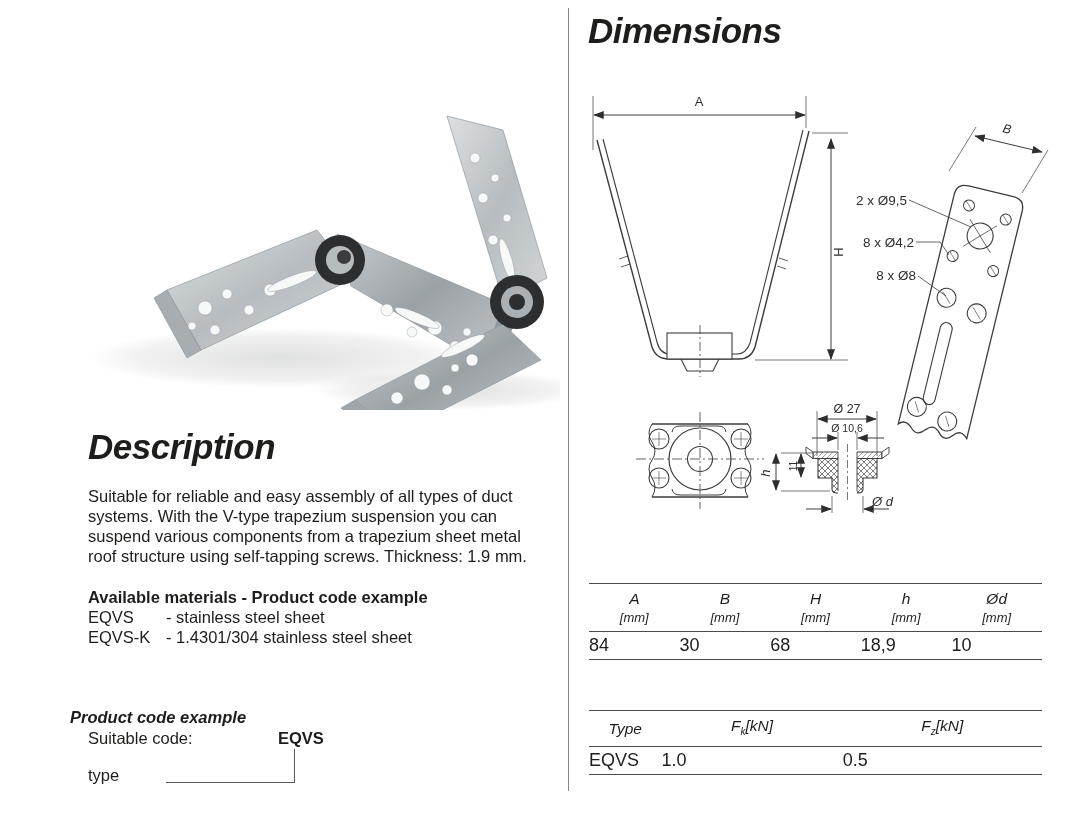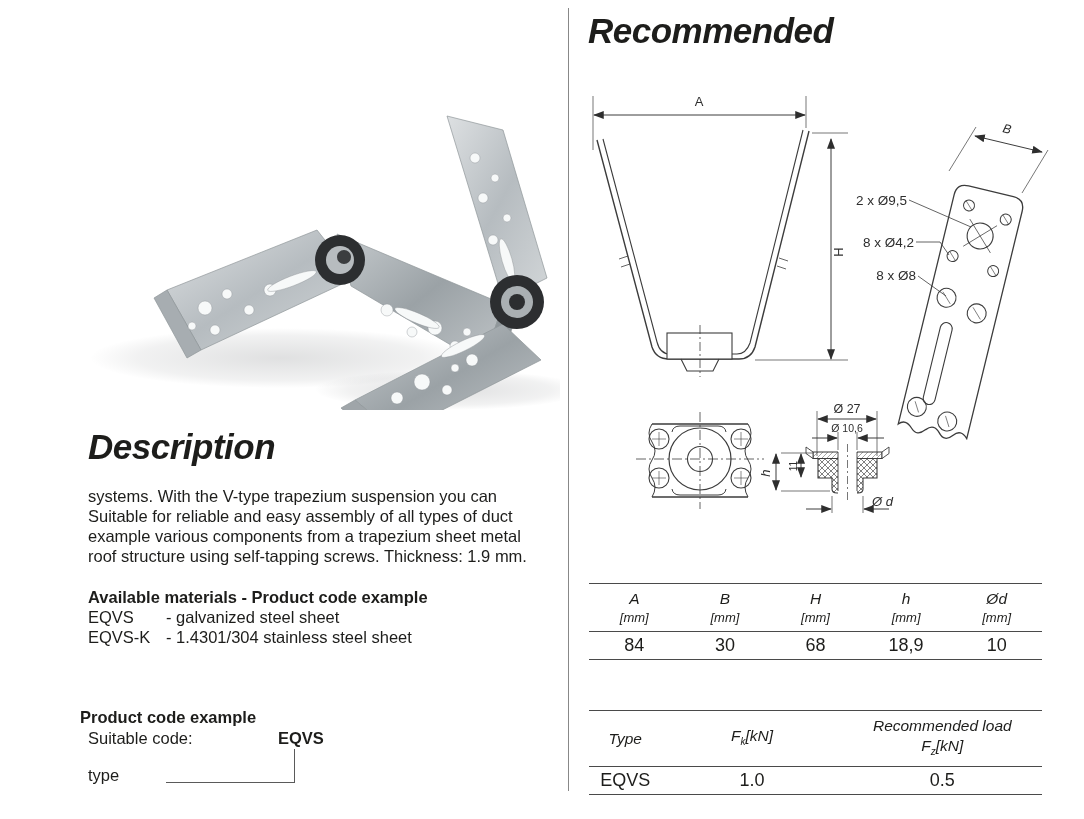--- a/index.html
+++ b/index.html
@@ -10,21 +10,21 @@
       letter-spacing:-0.5px;white-space:nowrap;}
   .body-line{font-size:16.5px;line-height:20px;white-space:nowrap;}
   .b{font-weight:700;}
   .divider{width:1px;background:#888;}
   .mat-row{display:grid;grid-template-columns:78px auto;font-size:16.5px;line-height:20px;white-space:nowrap;}
   .connector{border-right:1px solid #5a5a5a;border-bottom:1px solid #5a5a5a;}
   
   .tbl{border-top:1px solid #4a4a4a;border-bottom:1px solid #4a4a4a;}
   .hdr{display:grid;align-items:center;text-align:center;font-style:italic;
        border-bottom:1px solid #4a4a4a;padding:5px 0 4px;}
-  .vals{display:grid;text-align:center;font-size:18px;line-height:20px;padding:3px 0 4px;}
+  .vals{display:grid;text-align:left;font-size:18px;line-height:20px;padding:3px 0 4px;}
   .t1 .hdr,.t1 .vals{grid-template-columns:repeat(5,1fr);}
   .t2 .hdr,.t2 .vals{grid-template-columns:16% 40% 44%;}
   .sym{font-size:15.5px;line-height:19px;}
   .unit{font-size:13px;line-height:19px;}
   .lt-title{font-size:15.5px;line-height:20px;}
   .lt-f{font-size:15.5px;line-height:20px;}
   .lt-f sub{font-size:10px;}
   .lt-f .u{}
   svg{display:block;font-family:"Liberation Sans",sans-serif;}
   svg text{fill:#2e2e2e;}
@@ -104,47 +104,47 @@
       </g>
       <circle cx="462" cy="264" r="27" fill="#2c2e30" stroke="none"></circle>
       <circle cx="462" cy="264" r="16" fill="#aab0b3" stroke="none"></circle>
       <circle cx="462" cy="264" r="8" fill="#2c2e30" stroke="none"></circle>
     </g>
   </svg>
 
   <div class="abs h1" style="left:88px;top:428px;text-align:right;">Description</div>
 
   <div class="abs" style="left:88px;top:486px;">
+    <div class="body-line">Suitable for reliable and easy assembly of all types of duct</div>
     <div class="body-line">systems. With the V-type trapezium suspension you can</div>
-    <div class="body-line">Suitable for reliable and easy assembly of all types of duct</div>
-    <div class="body-line">example various components from a trapezium sheet metal</div>
+    <div class="body-line">suspend various components from a trapezium sheet metal</div>
     <div class="body-line">roof structure using self-tapping screws. Thickness: 1.9 mm.</div>
   </div>
 
   <div class="abs body-line b" style="left:88px;top:587px;">Available materials - Product code example</div>
   <div class="abs" style="left:88px;top:607px;">
     <div class="mat-row">
       <span>EQVS</span>
-      <span>- galvanized steel sheet</span>
+      <span>- stainless steel sheet</span>
     </div>
     <div class="mat-row">
       <span>EQVS-K</span>
       <span>- 1.4301/304 stainless steel sheet</span>
     </div>
   </div>
 
-  <div class="abs body-line b" style="left:80px;top:707px;">Product code example</div>
+  <div class="abs body-line b" style="left:70px;top:707px;font-style:italic;">Product code example</div>
   <div class="abs body-line" style="left:88px;top:728px;width:400px;">
     <span>Suitable code:</span>
     <span class="b abs" style="left:190px;top:0;">EQVS</span>
   </div>
   <div class="abs body-line" style="left:88px;top:765px;">type</div>
   <div class="abs connector" style="left:166px;top:749px;width:128px;height:33px;"></div>
 
-  <div class="abs h1" style="left:588px;top:12px;">Recommended</div>
+  <div class="abs h1" style="left:588px;top:12px;">Dimensions</div>
 
   <svg class="abs" style="left:585px;top:85px;" width="499" height="478" viewBox="585 85 499 478">
     <defs>
       <marker id="arr" viewBox="0 0 12 9" refX="11" refY="4.5" markerWidth="11" markerHeight="8" orient="auto-start-reverse">
           <path d="M0,0 L12,4.5 L0,9 Z" fill="#2e2e2e"></path>
         </marker>
       <pattern id="xh" width="6" height="6" patternUnits="userSpaceOnUse">
         <path d="M0,6 L6,0 M0,0 L6,6" stroke="#4a4a4a" stroke-width="0.7"></path>
       </pattern>
       <pattern id="h1p" width="5" height="5" patternUnits="userSpaceOnUse">
@@ -291,21 +291,20 @@
     </div>
   </div>
 
   <div class="abs tbl t2" style="left:589px;top:710px;width:453px;">
     <div class="hdr">
       <div class="lt-title">Type</div>
       <div>
         <div class="lt-f"><span>F</span><sub>k</sub><span class="u">[kN]</span></div>
       </div>
       <div>
-        <div class="lt-title">Recommended load</div>
         <div class="lt-f"><span>F</span><sub>z</sub><span class="u">[kN]</span></div>
       </div>
     </div>
     <div class="vals">
       <div>EQVS</div>
       <div>1.0</div>
       <div>0.5</div>
     </div>
   </div>
 

